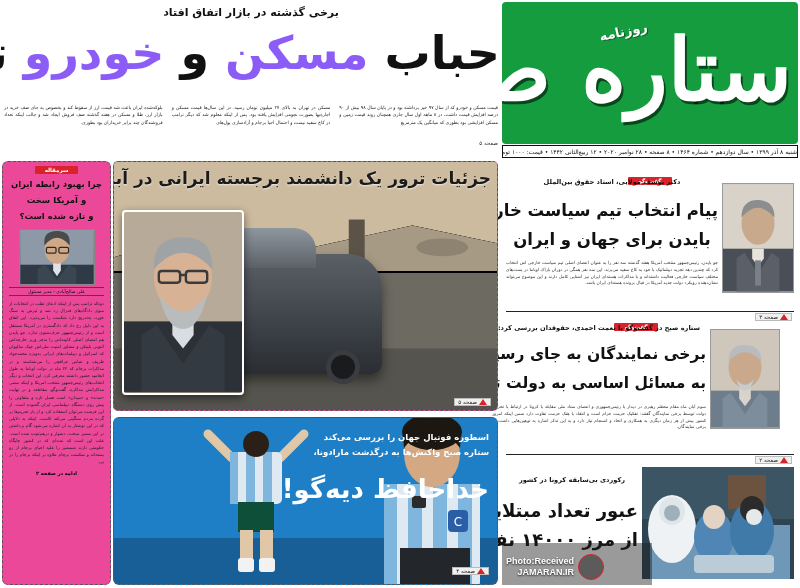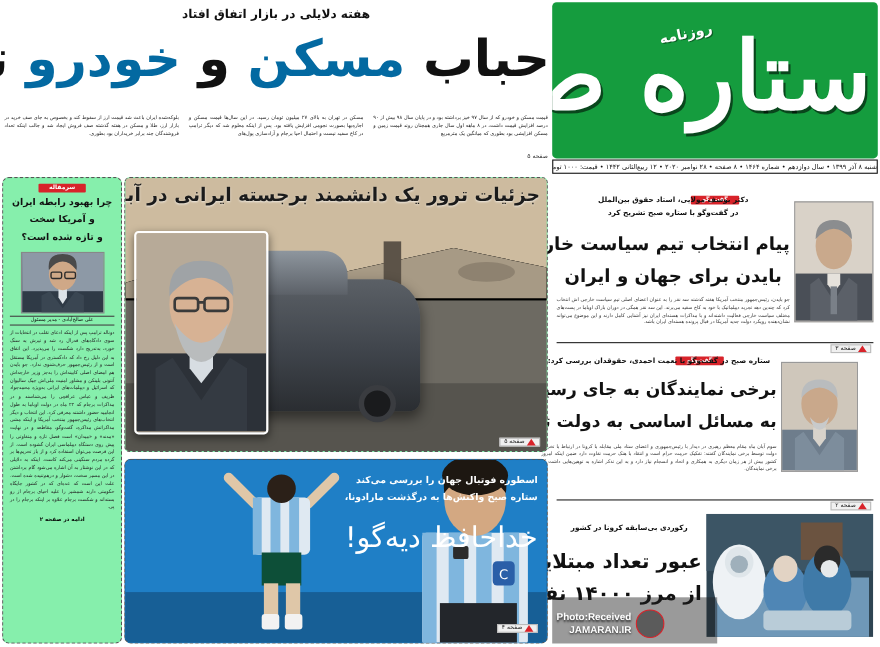--- a/index.html
+++ b/index.html
@@ -53,40 +53,40 @@
   
   .lead-kicker {
     position: absolute; right: 300px; top: 6px; width: 498px;
     text-align: center; font-size: 11px; font-weight: bold; color: #111;
   }
   .lead-head {
     position: absolute; right: 300px; top: 22px; width: 498px;
     text-align: center; font-size: 46px; font-weight: bold;
     line-height: 62px; color: #111; white-space: nowrap;
   }
-  .lead-head .red { color: #0369a1; }
+  .lead-head .red { color: #8b5cf6; }
   .lead-cols {
     position: absolute; right: 302px; top: 104px; width: 494px;
     display: flex; gap: 9px; direction: rtl;
   }
   .lead-cols .col {
     flex: 1; font-size: 4.6px; line-height: 7.4px;
     text-align: justify; color: #222;
   }
   .lead-pageref {
     position: absolute; right: 302px; top: 140px;
     font-size: 5.5px; color: #333;
   }
 
   
   .col-right { position: absolute; right: 2px; top: 161px; width: 296px; height: 424px; }
   .col-mid   { position: absolute; right: 302px; top: 161px; width: 385px; height: 424px; }
   .col-left  { position: absolute; left: 2px;  top: 161px; width: 109px; height: 424px; }
 
-  .dashed { border: 1px dashed #555; border-radius: 6px; background: #86efac; }
+  .dashed { border: 1px dashed #555; border-radius: 6px; background: #ec4899; }
 
   .badge {
     background: #d8232a; color: #fff; font-size: 5.5px; font-weight: bold;
     padding: 1px 10px; display: inline-block; border-radius: 1px;
     letter-spacing: .3px;
   }
   .badge-wrap { text-align: center; margin-top: -5px; }
 
   .art-kicker { font-size: 6.6px; line-height: 11px; text-align: center; color: #111; font-weight: bold; }
   .art-head {
@@ -163,21 +163,21 @@
   .mid-bot {
     position: absolute; right: 0; top: 256px; width: 385px; height: 168px;
     border-radius: 6px; overflow: hidden;
     background: linear-gradient(180deg,#1f7fc6 0%,#1a74b8 55%,#175f96 100%);
   }
   .mar-head {
     position: absolute; right: 8px; top: 12px; width: 210px;
     text-align: right; color: #fff;
   }
   .mar-kicker { font-size: 8.5px; line-height: 15px; font-weight: bold; }
-  .mar-big { font-size: 26px; font-weight: normal; line-height: 46px; margin-top: 6px; white-space: nowrap;}
+  .mar-big { font-size: 26px; font-weight: bold; line-height: 46px; margin-top: 6px; white-space: nowrap;}
   .mar-pageref { position: absolute; right: 8px; bottom: 6px; }
 
   
   .ed-head {
     font-size: 8.5px; line-height: 16px; font-weight: bold;
     text-align: center; color: #111; padding: 0 4px;
   }
   .ed-photo {
     width: 76px; height: 56px; margin: 5px auto 2px;
     background: linear-gradient(180deg,#7f8c99,#44525f);
@@ -213,21 +213,21 @@
 <body>
 
 <div class="page">
 
   <div class="masthead">
     <div class="logo-script">ستاره صبح</div>
     <div class="logo-sub">روزنامه</div>
   </div>
   <div class="dateline">شنبه ۸ آذر ۱۳۹۹ • سال دوازدهم • شماره ۱۴۶۴ • ۸ صفحه • ۲۸ نوامبر ۲۰۲۰ • ۱۲ ربیع‌الثانی ۱۴۴۲ • قیمت: ۱۰۰۰ تومان</div>
 
-  <div class="lead-kicker">هفته دلایلی در بازار اتفاق افتاد</div>
+  <div class="lead-kicker">برخی گذشته در بازار اتفاق افتاد</div>
   <div class="lead-head">
     <span>حباب </span><span class="red">مسکن</span><span> و </span><span class="red">خودرو</span><span> ترکید</span>
   </div>
   <div class="lead-cols">
     <div class="col">قیمت مسکن و خودرو که از سال ۹۷ خیز برداشته بود و در پایان سال ۹۸ بیش از ۹۰ درصد افزایش قیمت داشت، در ۸ ماهه اول سال جاری همچنان روند قیمت زمین و مسکن افزایشی بود بطوری که میانگین یک مترمربع</div>
     <div class="col">مسکن در تهران به بالای ۲۷ میلیون تومان رسید. در این سال‌ها قیمت مسکن و اجاره‌بها بصورت نجومی افزایش یافته بود. پس از اینکه معلوم شد که دیگر ترامپ در کاخ سفید نیست و احتمال احیا برجام و آزادسازی پول‌های</div>
     <div class="col">بلوکه‌شده ایران باعث شد قیمت ارز از سقوط کند و بخصوص به جای صف خرید در بازار ارز، طلا و مسکن در هفته گذشته صف فروش ایجاد شد و جالب اینکه تعداد فروشندگان چند برابر خریداران بود بطوری.</div>
   </div>
   <div class="lead-pageref">صفحه ۵</div>
 
@@ -243,21 +243,20 @@
           <rect y="66" width="72" height="44" fill="#4a4f57"></rect>
           <path d="M22 70 L36 92 L50 70 L58 76 L58 110 L14 110 L14 76 Z" fill="#5b6068"></path>
           <path d="M30 66 h12 v10 l-6 8 -6 -8 z" fill="#e6e2dc"></path>
           <ellipse cx="36" cy="40" rx="17" ry="22" fill="#c9a98c"></ellipse>
           <path d="M19 34 q17 -20 34 0 q0 -18 -17 -18 q-17 0 -17 18z" fill="#8b8d8f"></path>
           <rect x="33" y="78" width="6" height="26" fill="#7a8088"></rect>
         </svg>
       </div>
       <div class="txt">
         <div class="art-kicker">دکتر یوسف مولایی، استاد حقوق بین‌الملل</div>
-        <div class="art-kicker">در گفت‌وگو با ستاره صبح تشریح کرد</div>
         <div class="art-head" style="margin-top:8px">پیام انتخاب تیم سیاست خارجی</div>
         <div class="art-head">بایدن برای جهان و ایران</div>
         <div class="art-body" style="margin-top:6px">جو بایدن، رئیس‌جمهور منتخب آمریکا هفته گذشته سه نفر را به عنوان اعضای اصلی تیم سیاست خارجی اش انتخاب کرد که چندین دهه تجربه دیپلماتیک با خود به کاخ سفید می‌برند. این سه نفر همگی در دوران باراک اوباما در پست‌های مختلف سیاست خارجی فعالیت داشته‌اند و با مذاکرات هسته‌ای ایران نیز آشنایی کامل دارند و این موضوع می‌تواند نشان‌دهنده رویکرد دولت جدید آمریکا در قبال پرونده هسته‌ای ایران باشد.</div>
       </div>
     </div>
 
     <div class="sep" style="top:150px"></div>
     <div style="position:absolute;right:6px;top:144px">
       <span class="pageref">
         <span class="arrow-red"></span>

